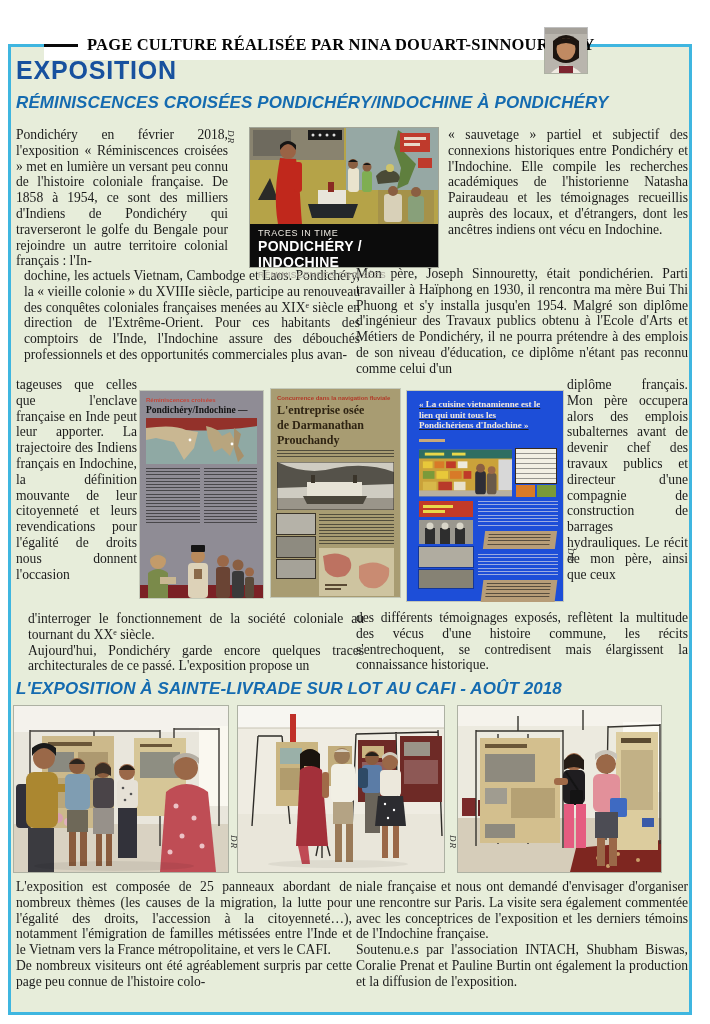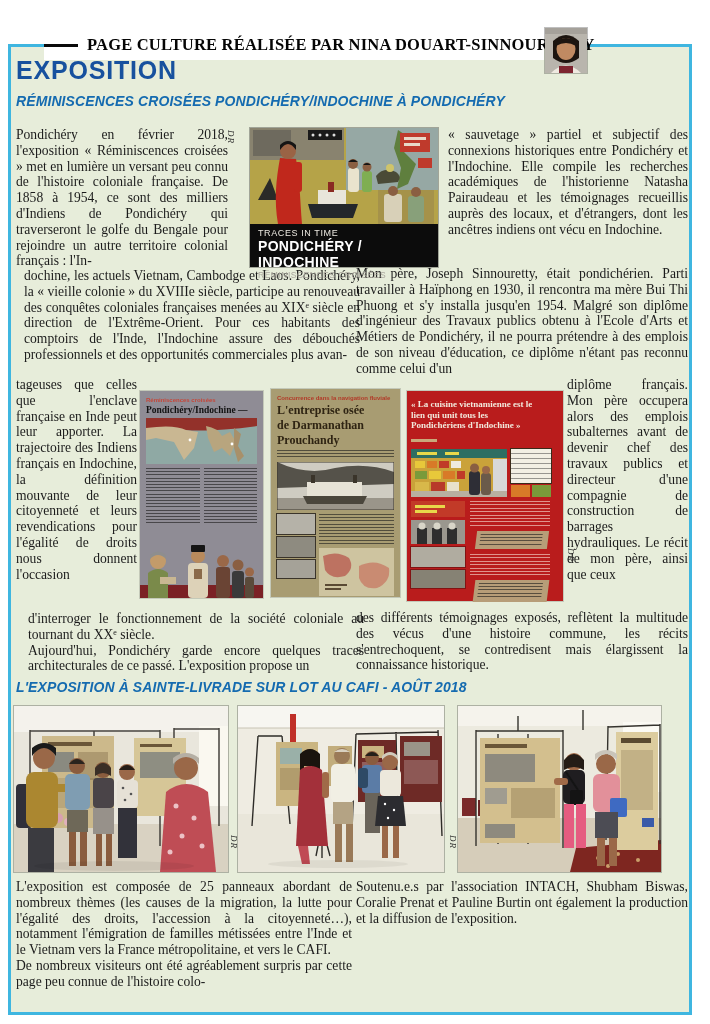--- a/index.html
+++ b/index.html
@@ -12,21 +12,21 @@
             display:flex;align-items:center;gap:9px;z-index:5;}
   .mast-dash{width:34px;height:3px;background:#0a0a0a;flex:0 0 auto;}
   .mast-title{font-family:"Liberation Serif",serif;font-weight:bold;font-size:16.5px;
               letter-spacing:.2px;color:#050505;white-space:nowrap;}
   .portrait{position:absolute;left:545px;top:28px;width:42px;height:45px;z-index:6;
             outline:1px solid rgba(0,0,0,.25);}
   
   .kicker{position:absolute;left:16px;top:56px;margin:0;font-family:"Liberation Sans",sans-serif;
           font-weight:bold;font-size:25px;letter-spacing:.8px;color:#17519e;z-index:4;}
   .headline{position:absolute;margin:0;font-family:"Liberation Sans",sans-serif;font-style:italic;
-            font-weight:bold;font-size:14px;letter-spacing:.1px;color:#156bb0;z-index:4;}
+            font-weight:bold;font-size:17px;letter-spacing:.1px;color:#156bb0;z-index:4;}
   .hl1{left:16px;top:93px;width:668px;}
   .hl2{left:16px;top:679px;width:668px;}
   
   .tblock{position:absolute;z-index:3;}
   .body-txt{margin:0;font-size:13.6px;line-height:15.8px;text-align:justify;color:#1b1b1b;
             hyphens:auto;-webkit-hyphens:auto;}
   
   .credit{position:absolute;z-index:7;font-family:"Liberation Serif",serif;font-style:italic;
           font-size:9px;color:#2a2a2a;writing-mode:vertical-rl;letter-spacing:1px;}
   
@@ -34,21 +34,21 @@
           outline:1px solid rgba(0,0,0,.3);}
   .poster-band{position:absolute;left:0;bottom:0;width:100%;height:43px;background:#0c0c0c;
                box-sizing:border-box;padding:4px 0 0 8px;font-family:"Liberation Sans",sans-serif;}
   .poster-l1{font-size:9px;color:#ece9e1;letter-spacing:.6px;}
   .poster-l2{font-size:14px;font-weight:bold;color:#ffffff;letter-spacing:.3px;}
   .poster-l3{font-size:8.5px;color:#a9a59c;letter-spacing:.5px;}
   
   .panel{position:absolute;z-index:4;box-sizing:border-box;box-shadow:0 0 0 1px rgba(0,0,0,.15);}
   .panel-gray{left:140px;top:391px;width:123px;height:207px;background:#8f8c95;padding:6px 6px 0 6px;}
   .panel-tan{left:271px;top:389px;width:129px;height:208px;background:#a89c72;padding:6px 6px 0 6px;}
-  .panel-maroon{left:407px;top:391px;width:156px;height:210px;background:#b91c1c;padding:7px 7px 0 4px;}
+  .panel-maroon{left:407px;top:391px;width:156px;height:210px;background:#1d4ed8;padding:7px 7px 0 12px;text-decoration:underline;}
   .p-kick{font-family:"Liberation Sans",sans-serif;font-weight:bold;font-size:6px;line-height:7px;
           color:#c5473a;}
   .p-kick-tan{color:#b23a28;}
   .p-title{font-family:"Liberation Serif",serif;font-weight:bold;font-size:9.5px;line-height:10px;
            color:#121212;margin-top:1px;}
   .p-title-tan{font-size:12px;line-height:15px;color:#2f2413;}
   .p-title-maroon{font-size:9px;line-height:10.5px;color:#f2e9dc;}
   .tl{background-image:repeating-linear-gradient(to bottom,rgba(25,25,25,.6) 0 1px,transparent 1px 3.2px);}
   .tl-light{background-image:repeating-linear-gradient(to bottom,rgba(255,246,232,.55) 0 1px,transparent 1px 3.4px);}
   .p-foot{position:absolute;left:0;bottom:0;width:100%;height:13px;background:#7b2125;}
@@ -478,16 +478,17 @@
           <rect x="151" y="132" width="8" height="28" fill="#9a6848"></rect>
       </g>
     </svg>
   </div>
 
   <div class="tblock" style="left:16px;top:879px;width:336px;">
     <p class="body-txt">L'exposition est composée de 25 panneaux abordant de nombreux thèmes (les causes de la migration, la lutte pour l'égalité des droits, l'accession à la citoyenneté…), notamment l'émigration de familles métissées entre l'Inde et le Vietnam vers la France métropolitaine, et vers le CAFI.</p>
     <p class="body-txt">De nombreux visiteurs ont été agréablement surpris par cette page peu connue de l'histoire colo-</p>
   </div>
   <div class="tblock" style="left:356px;top:879px;width:332px;">
+    <p class="body-txt">niale française et nous ont demandé d'envisager d'organiser une rencontre sur Paris. La visite sera également commentée avec les conceptrices de l'exposition et les derniers témoins de l'Indochine française.</p>
     <p class="body-txt">Soutenu.e.s par l'association INTACH, Shubham Biswas, Coralie Prenat et Pauline Burtin ont également la production et la diffusion de l'exposition.</p>
   </div>
 
 </div>
 
 </body></html>

